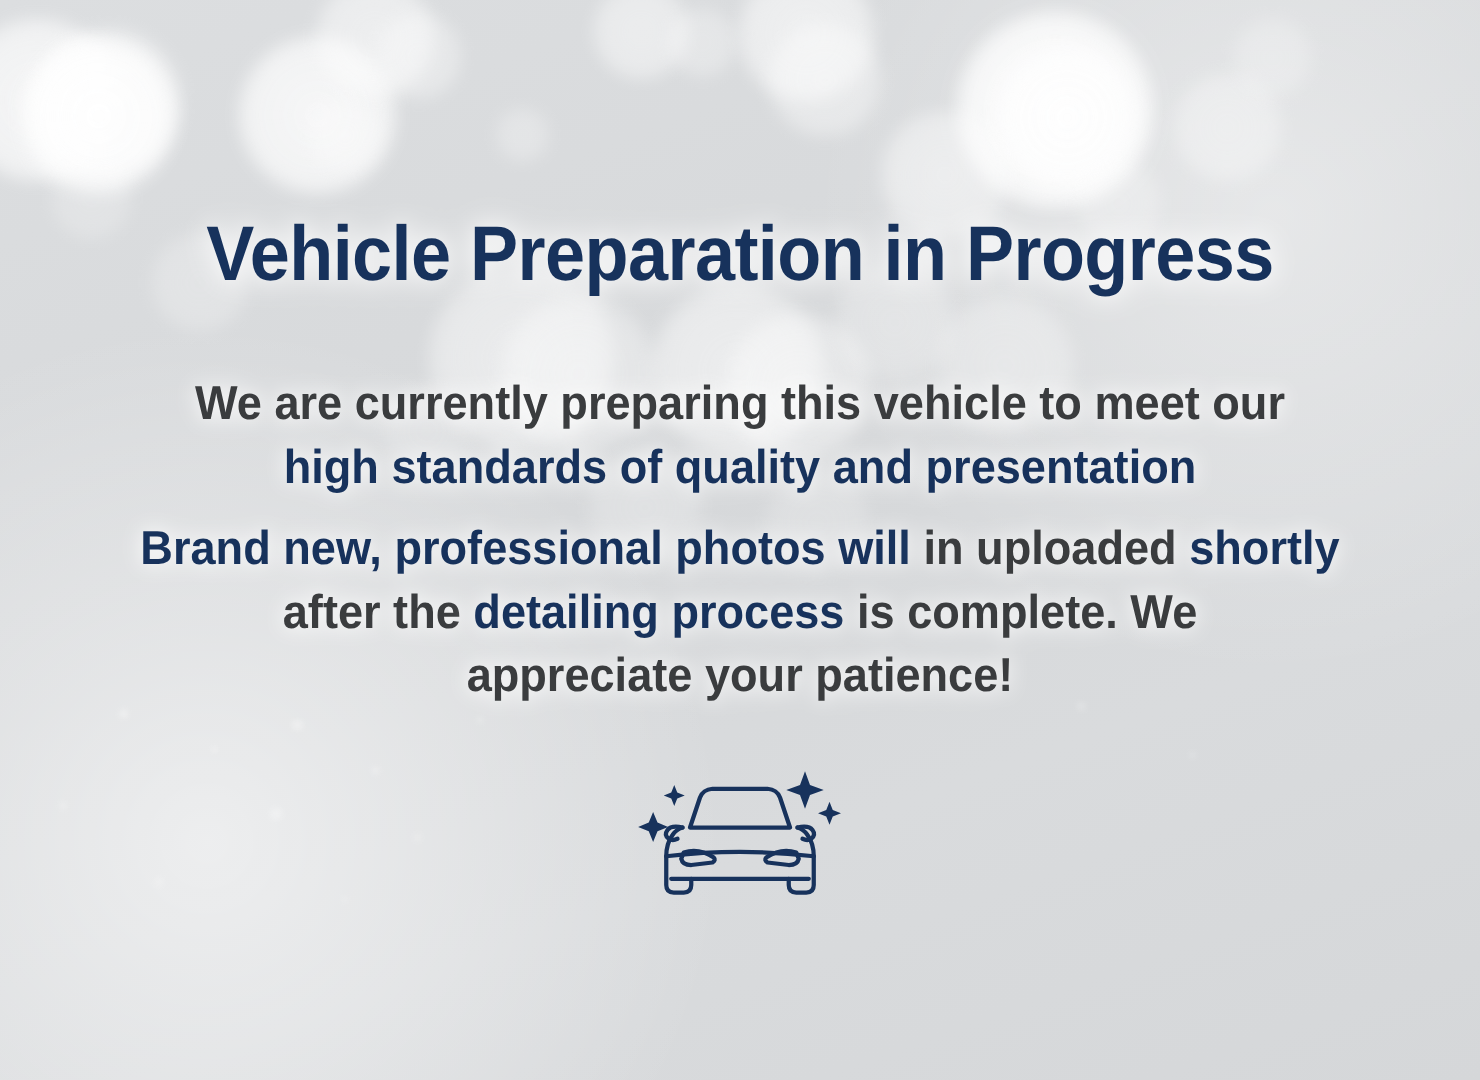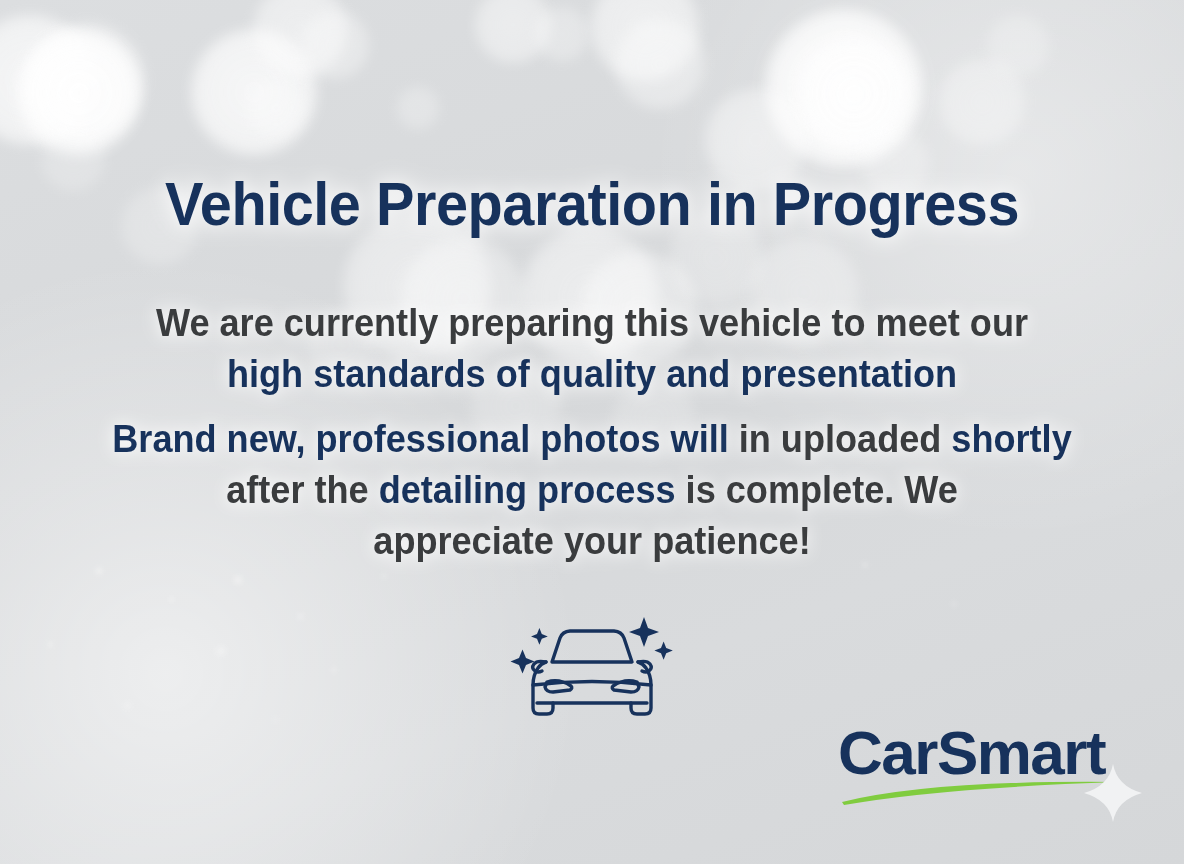--- a/index.html
+++ b/index.html
@@ -219,24 +219,15 @@
         <path d="M140 76 Q128 72 116 80 Q114 82 117 84 L134 86 Q141 86 142 81 Z"></path>
 
         <path d="M22 52 L25.5 43.5 L29 52 L37.5 55.5 L29 59 L25.5 67.5 L22 59 L13.5 55.5 Z" fill="#17325c" stroke="none"></path>
         <path d="M40 28 L42.4 22 L44.8 28 L50.8 30.4 L44.8 32.8 L42.4 38.8 L40 32.8 L34 30.4 Z" fill="#17325c" stroke="none"></path>
 
         <path d="M143 22 L147 11 L151 22 L162 26 L151 30 L147 41 L143 30 L132 26 Z" fill="#17325c" stroke="none"></path>
         <path d="M164 42 L166.6 35.4 L169.2 42 L175.8 44.6 L169.2 47.2 L166.6 53.8 L164 47.2 L157.4 44.6 Z" fill="#17325c" stroke="none"></path>
       </svg>
     </div>
 
-    <div class="logo">
-      <div class="logo-word">CarSmart</div>
-      <svg class="logo-swoosh" viewBox="0 0 282 30">
-        <path d="M2 26 Q92 4 278 6 Q100 12 4 29 Z" fill="#80cc3f"></path>
-      </svg>
-      <svg class="logo-star" viewBox="0 0 62 62">
-        <path d="M31 2 Q35 24 60 31 Q35 38 31 60 Q27 38 2 31 Q27 24 31 2 Z" fill="#f1f2f3"></path>
-      </svg>
-    </div>
 
   </div>
 </div>
 
 </body></html>

